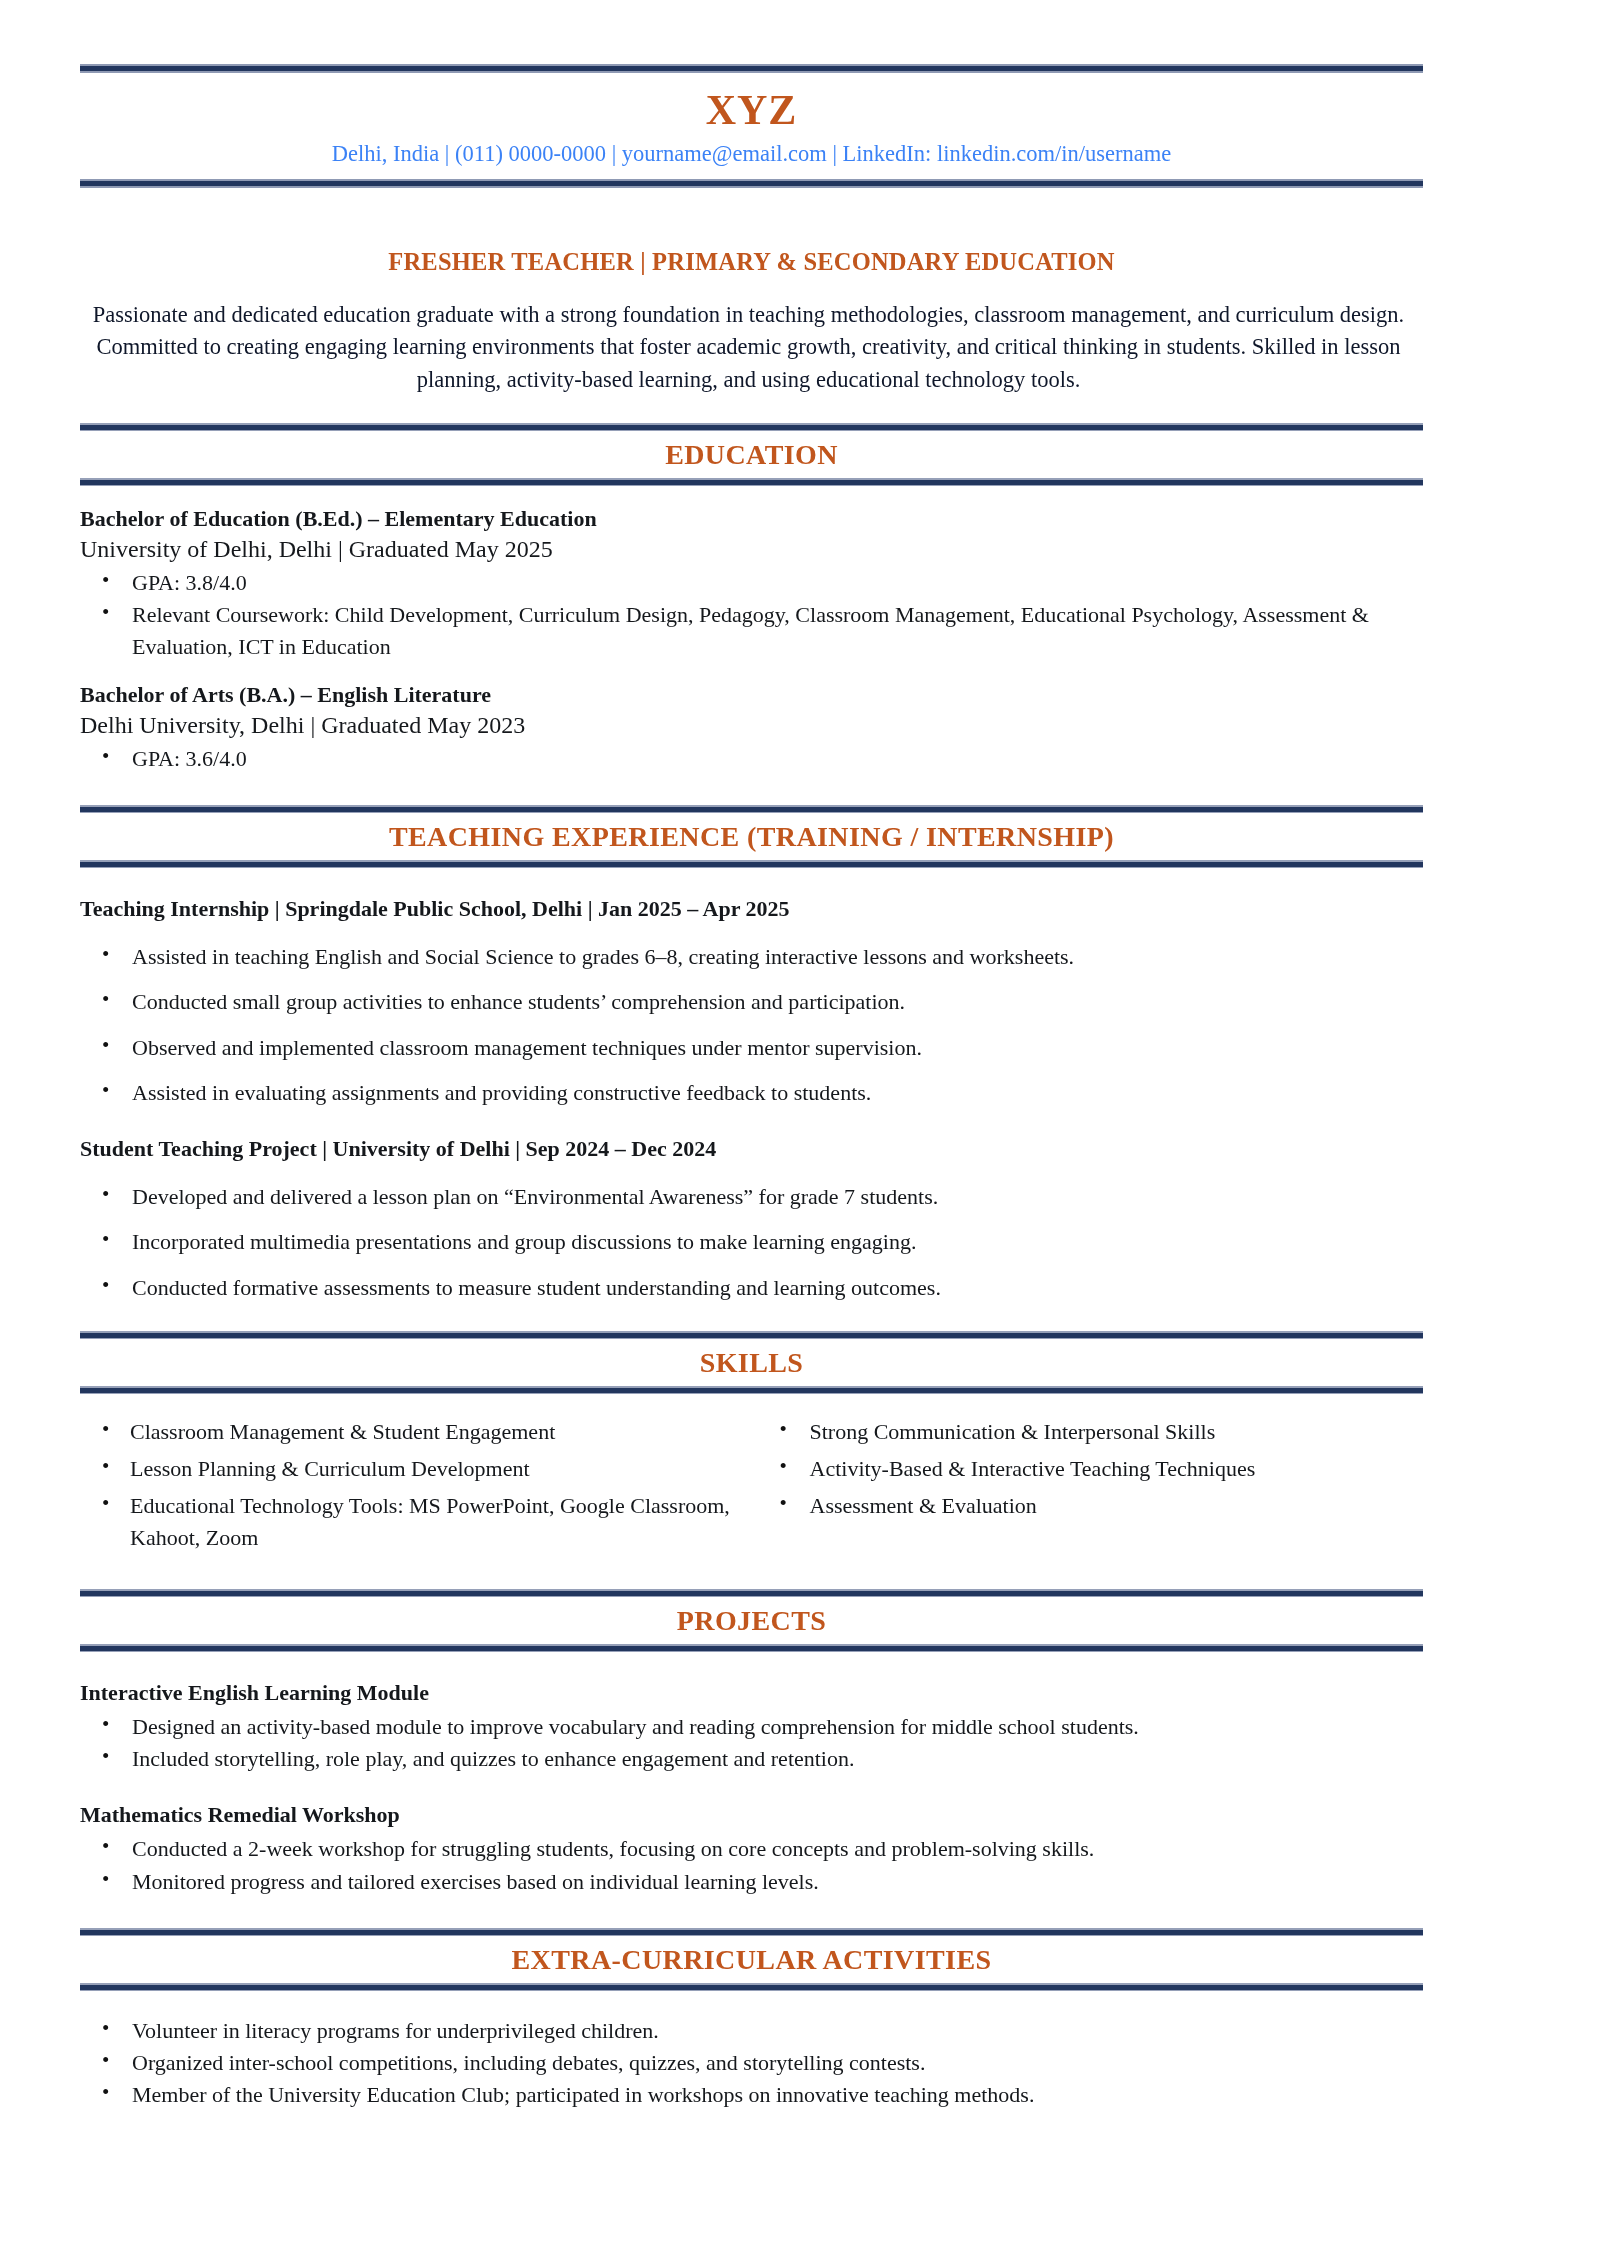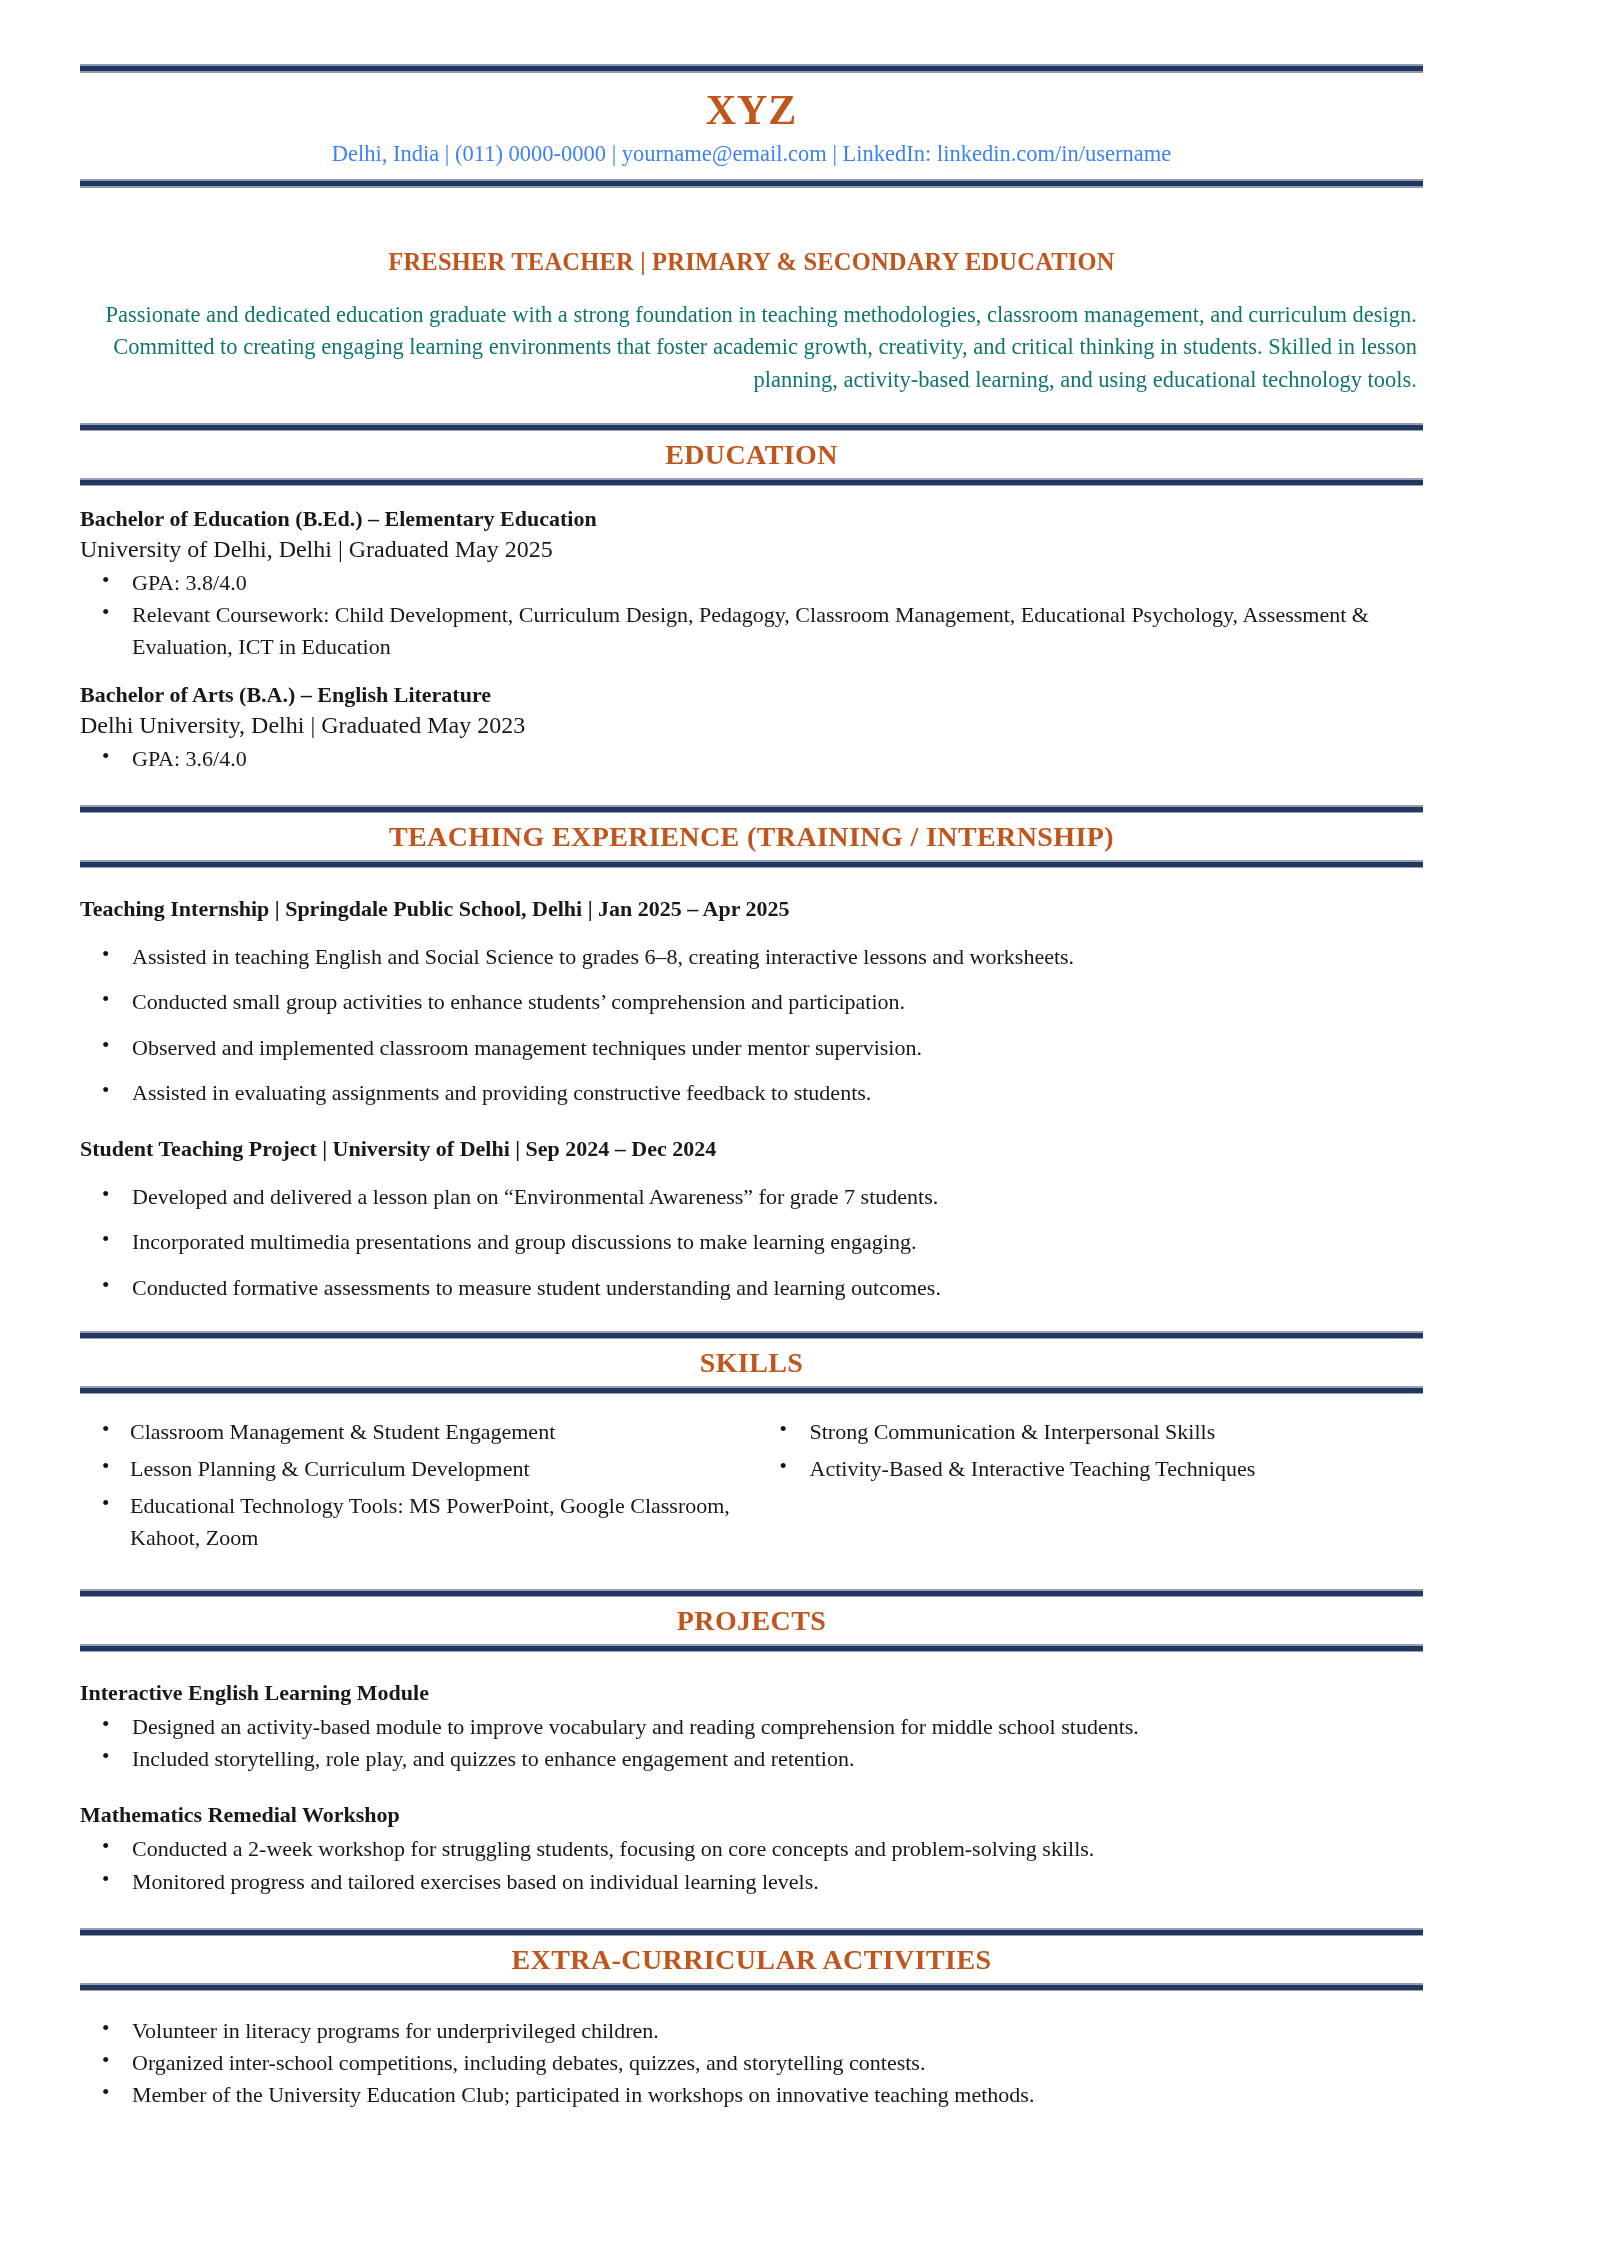--- a/index.html
+++ b/index.html
@@ -63,22 +63,22 @@
     text-align: center;
     color: #c1561d;
     font-size: 24.5px;
     font-weight: bold;
     letter-spacing: 0.2px;
     margin: 60px 0 23px 0;
   }
   .summary {
     font-size: 22.5px;
     line-height: 1.455;
-    text-align: right;
-    color: #0f766e;
+    text-align: center;
+    color: #0f172a;
     margin: 12px 0 26px 0;
     padding-right: 6px;
   }
 
   
   .section { margin-top: 0; }
   .section-head {
     text-align: center;
     color: #c1561d;
     font-size: 28px;
@@ -216,20 +216,21 @@
         <ul class="bul">
           <li>Classroom Management &amp; Student Engagement</li>
           <li>Lesson Planning &amp; Curriculum Development</li>
           <li>Educational Technology Tools: MS PowerPoint, Google Classroom, Kahoot, Zoom</li>
         </ul>
       </div>
       <div class="skills-col right">
         <ul class="bul">
           <li>Strong Communication &amp; Interpersonal Skills</li>
           <li>Activity-Based &amp; Interactive Teaching Techniques</li>
+          <li>Assessment &amp; Evaluation</li>
         </ul>
       </div>
     </div>
   </div>
 
   <div class="block-gap"></div>
 
   <div class="section">
     <div class="rule-thin"></div>
     <div class="section-head">PROJECTS</div>

